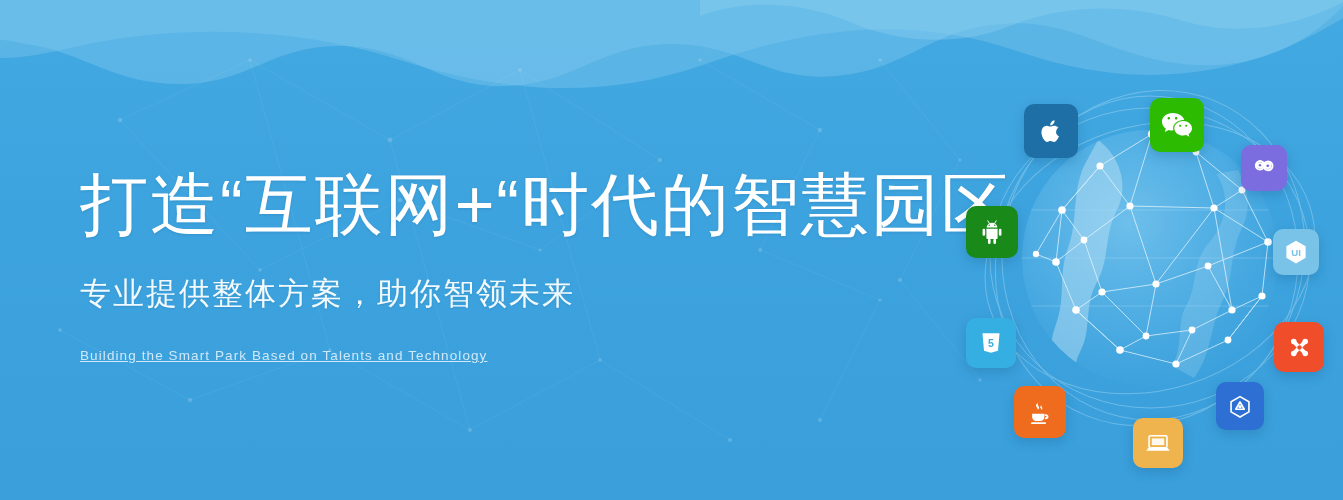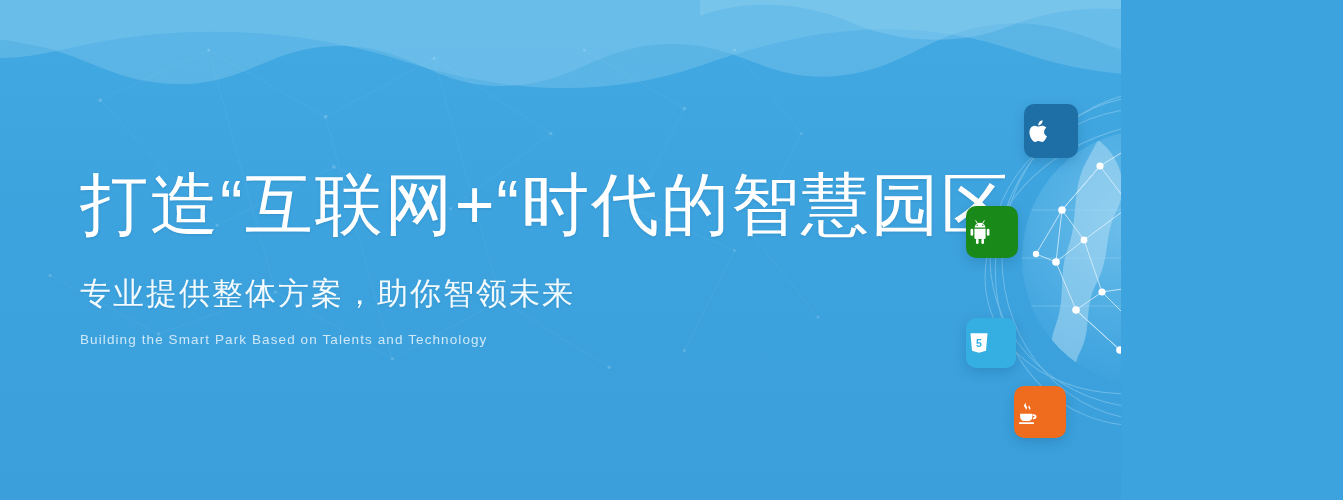--- a/index.html
+++ b/index.html
@@ -4,21 +4,21 @@
 <style>
   * { margin:0; padding:0; box-sizing:border-box; }
   html, body { width:1343px; height:500px; overflow:hidden; }
   body {
     font-family:"Liberation Sans","DejaVu Sans",sans-serif;
     background:#3da3de;
   }
 
   .banner {
     position:relative;
-    width:1121px;
+    width:1343px;
     height:500px;
     overflow:hidden;
     background:linear-gradient(180deg,#43a9e2 0%,#3da3de 45%,#3a9fdb 100%);
   }
 
   
   .bg-layer { position:absolute; inset:0; pointer-events:none; }
 
   .waves { position:absolute; top:0; left:0; width:1343px; height:110px; }
 
@@ -48,35 +48,36 @@
   .subhead {
     margin-top:32px;
     font-size:31px;
     color:#f2fafe;
     font-weight:400;
     letter-spacing:2px;
     white-space:nowrap;
     text-shadow:0 1px 2px rgba(18,80,125,.16);
   }
   .tagline {
-    margin-top:17px;
+    margin-top:33px;
     font-size:13.5px;
     color:#d7ecf9;
     letter-spacing:1.1px;
     white-space:nowrap;
     opacity:.95;
+    text-decoration:underline;
   }
 
   
   .tile {
     position:absolute;
     border-radius:10px;
     display:flex;
     align-items:center;
-    justify-content:flex-start;
+    justify-content:center;
     box-shadow:0 4px 12px rgba(15,70,110,.22);
   }
   .tile svg { display:block; }
 </style>
 </head>
 <body>
 
 <div class="banner">
 
   <div class="bg-layer">

